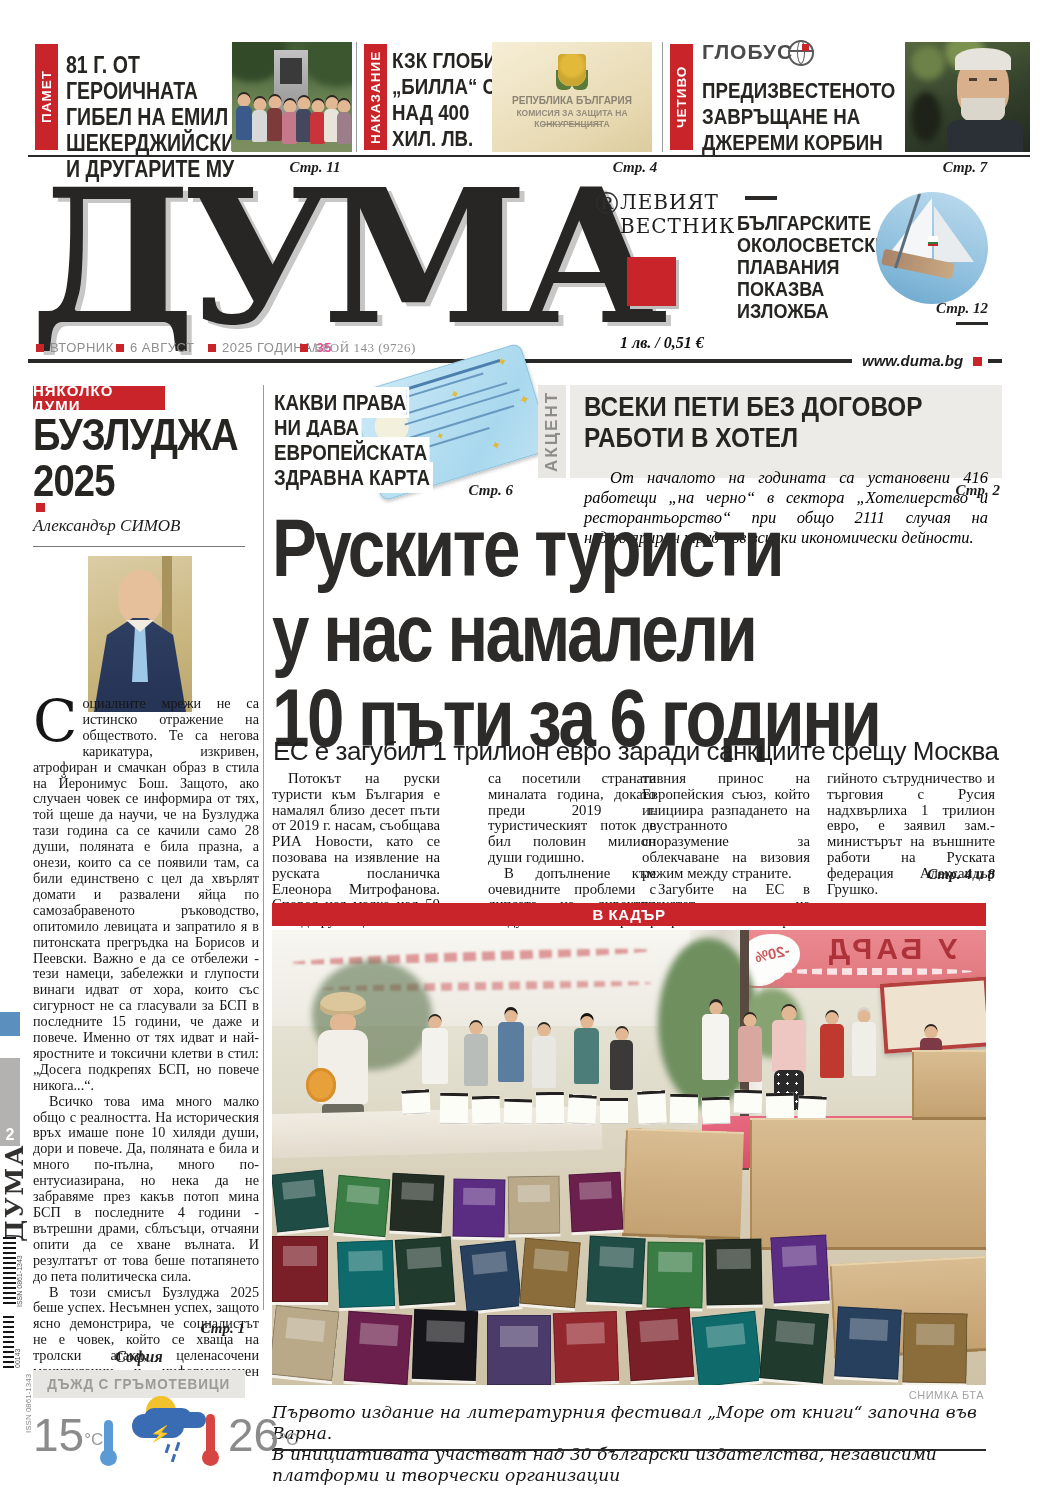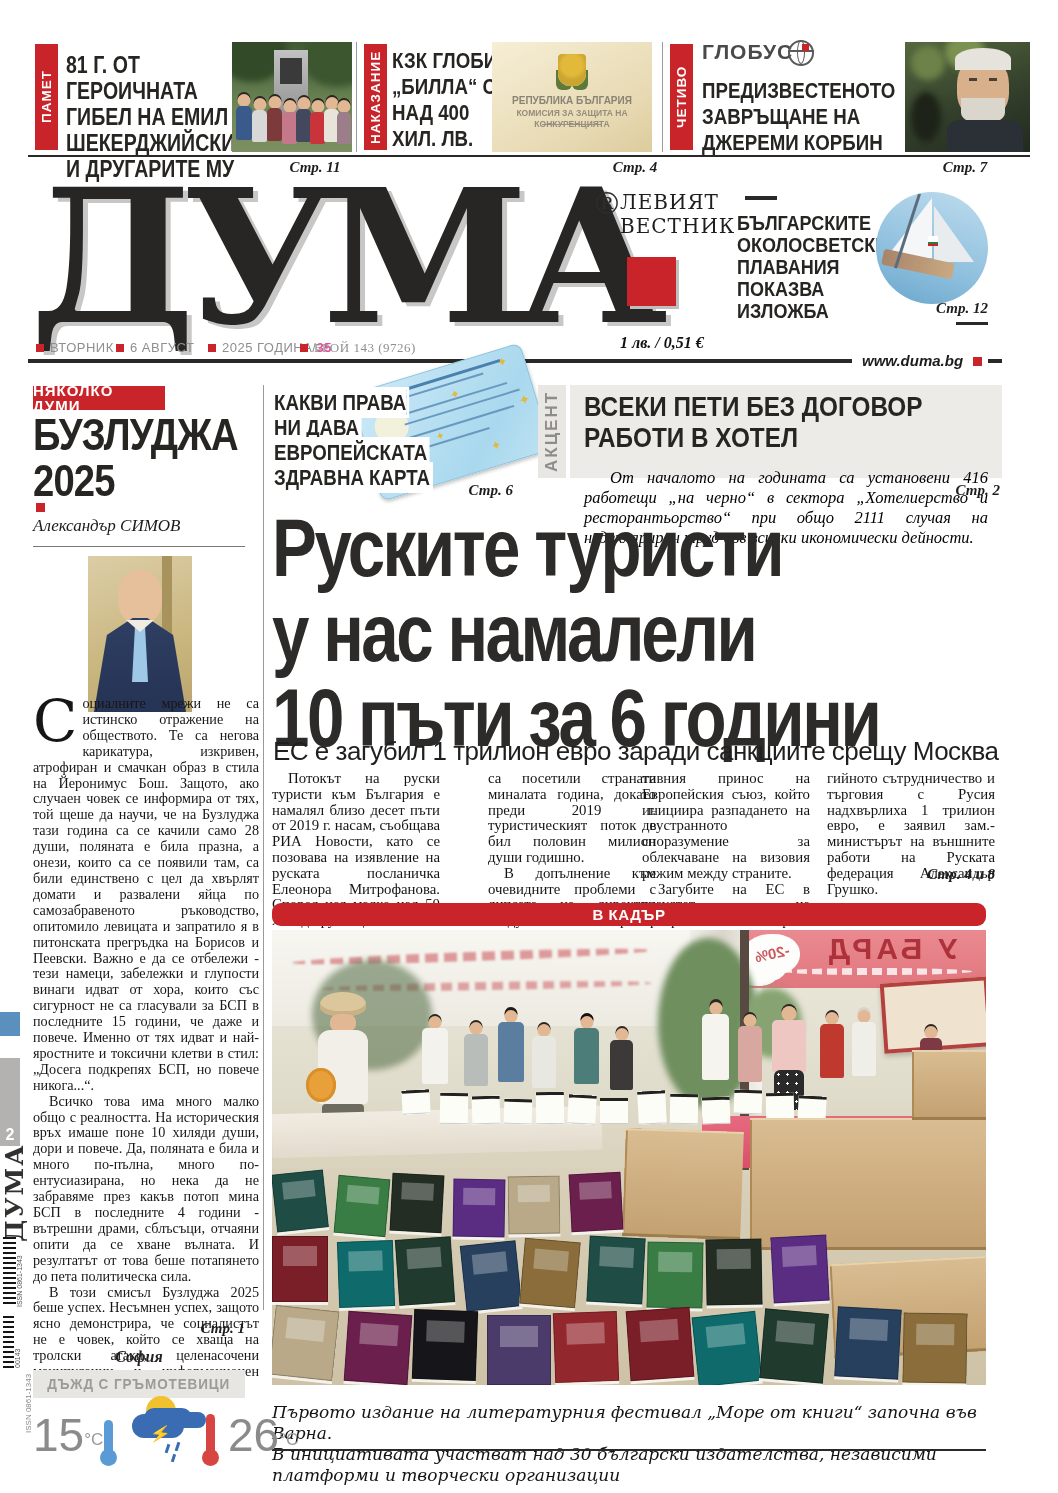--- a/index.html
+++ b/index.html
@@ -272,21 +272,21 @@
   </div>
   <div class="abs newscol" style="left:642px;top:771px;width:168px;height:120px;">
     <p>тивния принос на Европейския съюз, който инициира разпадането на двустранното споразумение за облекчаване на визовия режим между страните.</p>
     <p class="ind">Загубите на ЕС в резултат на прекратяването на енер-</p>
   </div>
   <div class="abs newscol" style="left:827px;top:771px;width:168px;height:120px;">
     <p>гийното сътрудничество и търговия с Русия надхвърлиха 1 трилион евро, е заявил зам.-министърът на външните работи на Руската федерация Александър Грушко.</p>
   </div>
   <div class="abs pg" style="left:900px;top:866px;width:95px;text-align:right;">Стр. 4 и 8</div>
 
-  <div class="abs banner" style="left:272px;top:903px;width:714px;height:23px;border-radius:9px;">В КАДЪР</div>
+  <div class="abs banner" style="left:272px;top:903px;width:714px;height:23px;">В КАДЪР</div>
 
   <div class="ph" style="left:272px;top:930px;width:714px;height:455px;background:linear-gradient(180deg,#eceade 0%,#e0dccb 35%,#d6cdb6 60%,#cec2a6 100%);">
 
     <div class="abs" style="left:0;top:0;width:420px;height:96px;background:linear-gradient(180deg,#f7f6f1,#edeae1);">
       <div class="abs" style="left:20px;top:22px;width:360px;height:9px;border-radius:50%;background:repeating-linear-gradient(90deg,rgba(193,44,54,.45) 0 13px,transparent 13px 19px);filter:blur(1px);transform:rotate(-2deg);"></div>
       <div class="abs" style="left:50px;top:52px;width:330px;height:8px;border-radius:50%;background:repeating-linear-gradient(90deg,rgba(193,44,54,.4) 0 11px,transparent 11px 17px);filter:blur(1px);transform:rotate(-1deg);"></div>
     </div>
     <div class="abs" style="left:418px;top:0;width:72px;height:170px;background:linear-gradient(90deg,#f1efe9,#dad6cb 45%,#f4f2ec);"></div>
     <div class="abs" style="left:470px;top:0;width:244px;height:58px;background:linear-gradient(180deg,#ea8a90,#e1767e);">
       <div class="abs" style="left:64px;top:2px;width:170px;text-align:center;transform:scale(-1,1);font:700 30px 'Liberation Sans',sans-serif;color:#a5242c;letter-spacing:4px;opacity:.85;">У БАРД</div>
@@ -404,20 +404,21 @@
         <div class="book" style="left: 215px; top: 385px; width: 64px; height: 70px; background: rgb(75, 59, 107); transform: rotate(0deg);"></div>
         <div class="book" style="left: 282px; top: 382px; width: 64px; height: 70px; background: rgb(147, 39, 46); transform: rotate(-2deg);"></div>
         <div class="book" style="left: 356px; top: 379px; width: 64px; height: 70px; background: rgb(122, 31, 40); transform: rotate(-4deg);"></div>
         <div class="book" style="left: 423px; top: 384px; width: 64px; height: 70px; background: rgb(15, 107, 107); transform: rotate(-6deg);"></div>
         <div class="book" style="left: 490px; top: 381px; width: 64px; height: 70px; background: rgb(32, 58, 46); transform: rotate(5deg);"></div>
         <div class="book" style="left: 564px; top: 378px; width: 64px; height: 70px; background: rgb(39, 64, 94); transform: rotate(3deg);"></div>
         <div class="book" style="left: 631px; top: 383px; width: 64px; height: 70px; background: rgb(138, 109, 59); transform: rotate(1deg);"></div>
       </div>
   </div>
 
+  <div class="abs credit" style="left:272px;top:1389px;width:712px;">СНИМКА БТА</div>
   <div class="abs caption" style="left:272px;top:1402px;width:714px;">
     <div>Първото издание на литературния фестивал „Море от книги“ започна във Варна.</div>
     <div>В инициативата участват над 30 български издателства, независими платформи и творчески организации</div>
   </div>
   <div class="abs rule" style="left:272px;top:1449px;width:714px;height:2px;"></div>
 
   <div class="abs wcity" style="left:33px;top:1348px;width:212px;">София</div>
   <div class="abs wcond" style="left:33px;top:1370px;width:212px;height:28px;">
     <span style="display:inline-block;transform:scaleX(.9);transform-origin:center;">ДЪЖД С ГРЪМОТЕВИЦИ</span>
   </div>

